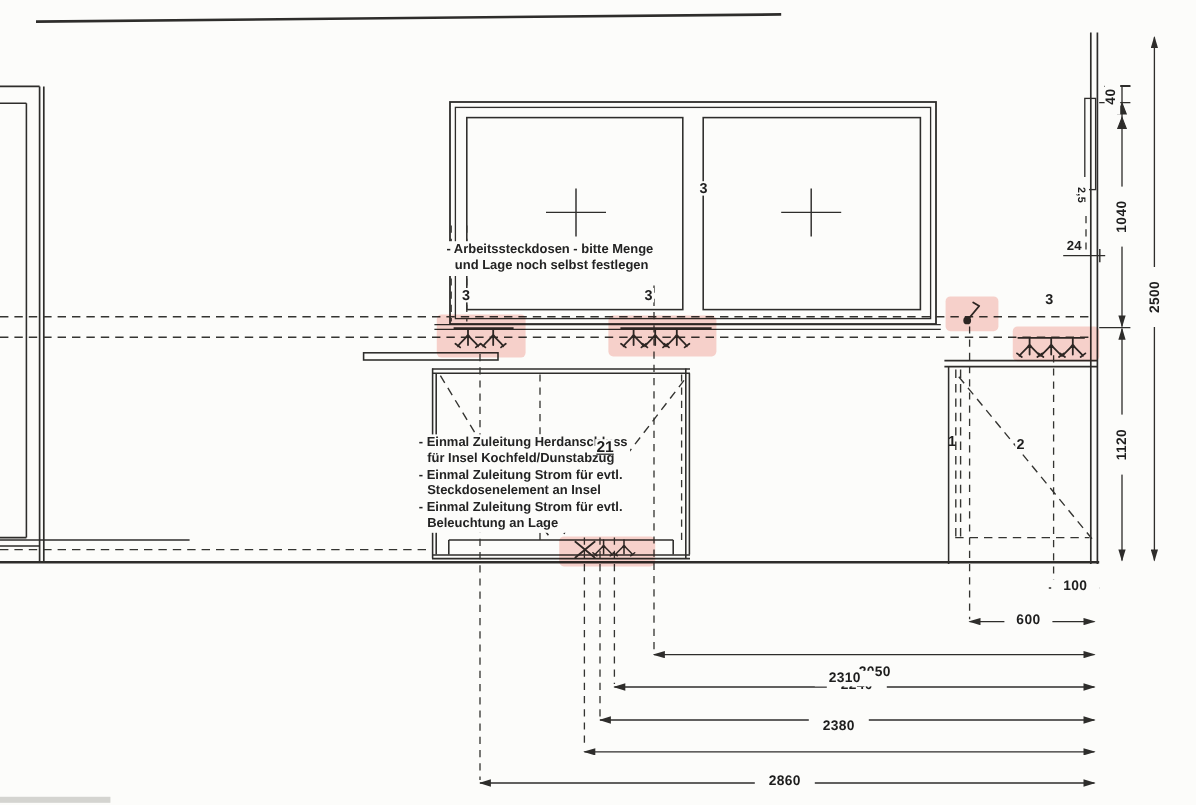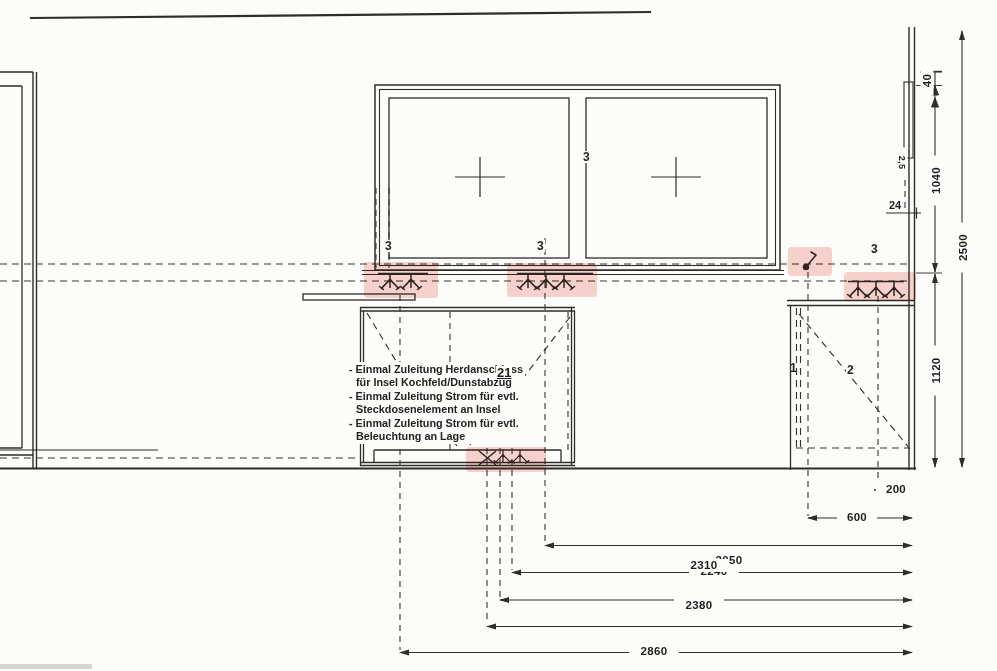--- a/index.html
+++ b/index.html
@@ -151,20 +151,24 @@
 
   <g fill="#ef8b7f" fill-opacity="0.38" style="mix-blend-mode:multiply;">
     <rect x="364" y="262" width="74" height="36" rx="4"></rect>
     <rect x="507" y="263" width="90" height="34" rx="4"></rect>
     <rect x="788" y="247" width="44" height="29" rx="4"></rect>
     <rect x="844" y="272" width="72" height="29" rx="4"></rect>
     <rect x="466" y="447" width="80" height="25" rx="4"></rect>
   </g>
 </svg>
 
+<div class="note" style="left:370px;top:201px;">
+  <div>- Arbeitssteckdosen - bitte Menge</div>
+  <div class="ind">und Lage noch selbst festlegen</div>
+</div>
 
 <div class="note" style="left:347px;top:362px;">
   <div>- Einmal Zuleitung Herdanschluss</div>
   <div class="ind">für Insel Kochfeld/Dunstabzug</div>
   <div>- Einmal Zuleitung Strom für evtl.</div>
   <div class="ind">Steckdosenelement an Insel</div>
   <div>- Einmal Zuleitung Strom für evtl.</div>
   <div class="ind">Beleuchtung an Lage</div>
 </div>
 
@@ -175,21 +179,21 @@
 <div class="lbl nobg" style="left:789px;top:362px;">1</div>
 <div class="lbl" style="left:846px;top:364px;">2</div>
 <div class="lbl" style="left:496px;top:366px;font-size:13px;text-decoration:underline;">21</div>
 <div class="lbl" style="left:888px;top:200px;font-size:11px;">24</div>
 <div class="dim vdim90 nobg" style="left:886px;top:156px;width:30px;font-size:9px;">2,5</div>
 
 <div class="dim vdim" style="left:912px;top:74px;width:30px;">40</div>
 <div class="dim vdim" style="left:911px;top:174px;width:50px;">1040</div>
 <div class="dim vdim" style="left:911px;top:364px;width:50px;">1120</div>
 <div class="dim vdim" style="left:938px;top:241px;width:50px;">2500</div>
-<div class="dim" style="left:876px;top:483px;width:40px;">200</div>
+<div class="dim" style="left:876px;top:483px;width:40px;">100</div>
 <div class="dim" style="left:837px;top:511px;width:40px;">600</div>
 <div class="dim" style="left:704px;top:538px;width:50px;margin-top:16px;">2050</div>
 <div class="dim" style="left:689px;top:565px;width:50px;text-align:center;">2240</div>
 <div class="dim" style="left:679px;top:559px;width:50px;">2310</div>
 <div class="dim" style="left:674px;top:599px;width:50px;">2380</div>
 <div class="dim" style="left:629px;top:645px;width:50px;">2860</div>
 
 <div class="artifact"></div>
 
 </div>

